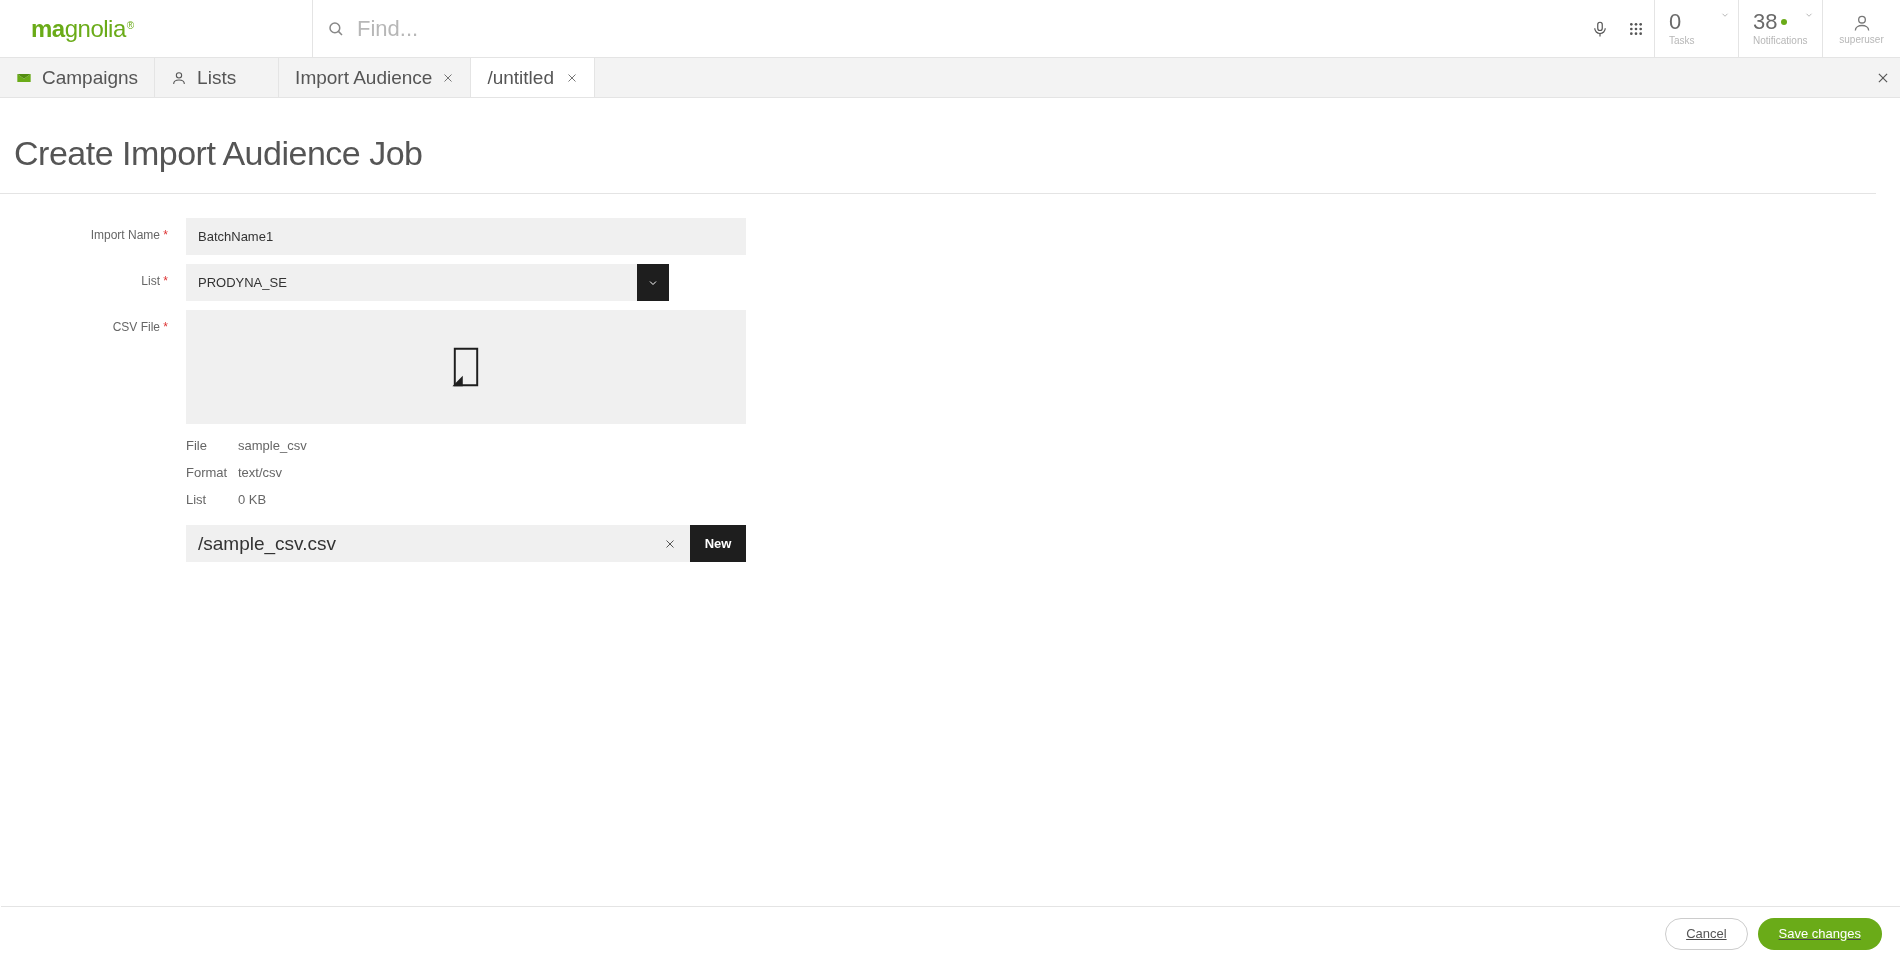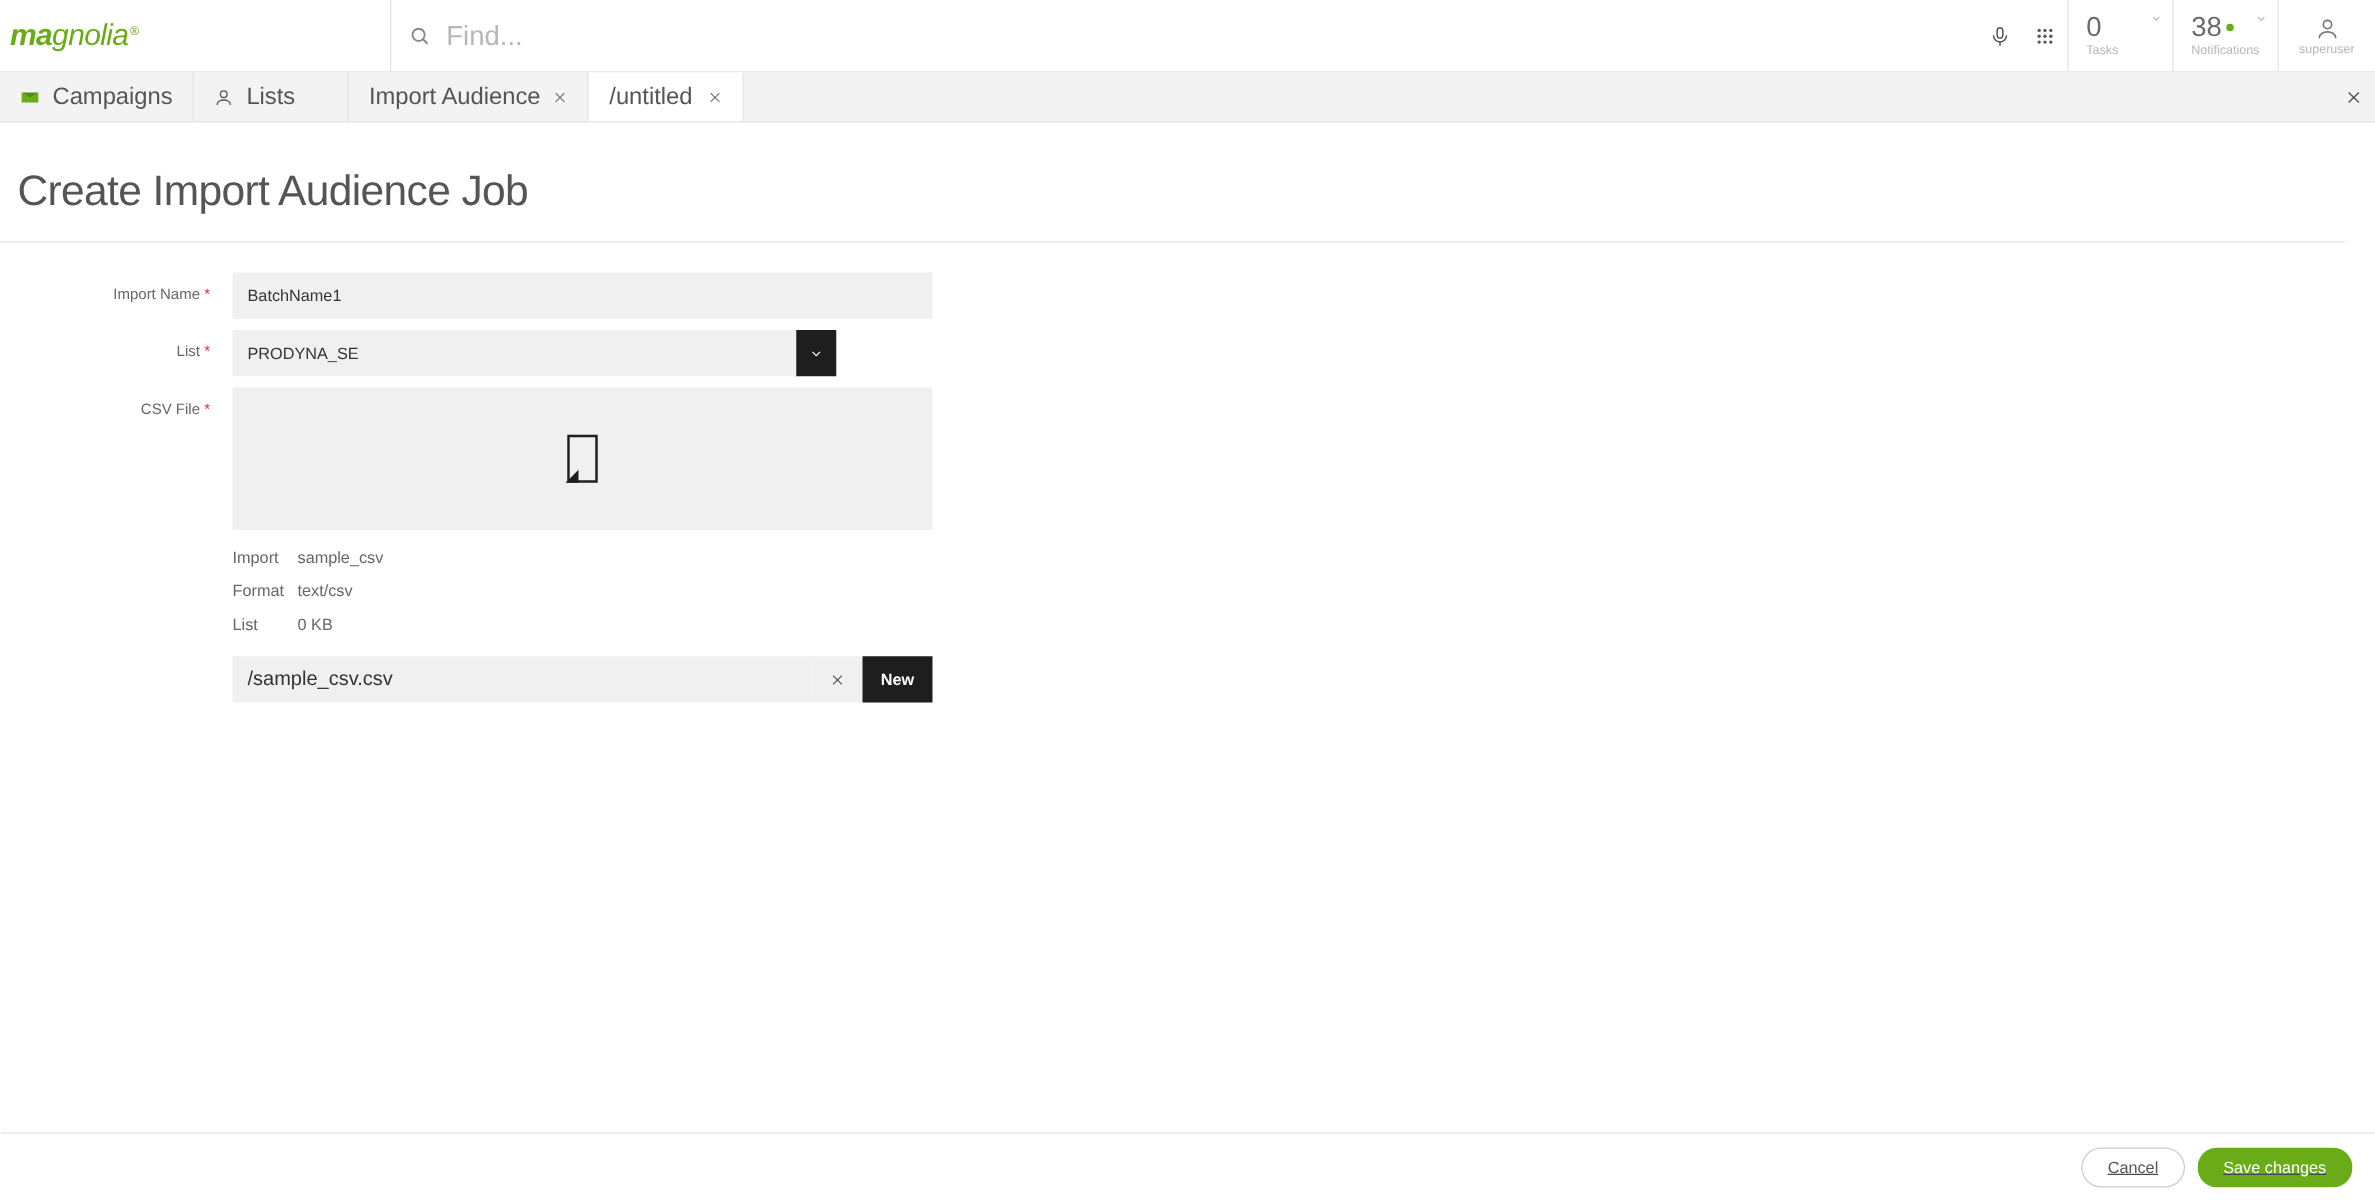--- a/index.html
+++ b/index.html
@@ -12,21 +12,21 @@
     --bg-tab:#f3f3f3;
     --bg-tab-active:#ffffff;
     --border:#e4e4e4;
     --dark:#1e1e1e;
   }
   html,body{margin:0;padding:0;height:100%;font-family:-apple-system,BlinkMacSystemFont,"Segoe UI",Helvetica,Arial,sans-serif;color:var(--grey-text);background:#fff;font-size:13px;}
   *{box-sizing:border-box;}
 
   
   .topbar{display:flex;height:58px;border-bottom:1px solid var(--border);}
-  .logo-cell{width:312px;display:flex;align-items:center;padding-left:8px;font-style:italic;}
+  .logo-cell{width:312px;display:flex;align-items:center;padding-left:31px;}
   .logo{font-size:24px;font-weight:400;color:var(--green);letter-spacing:-0.5px;display:flex;align-items:center;}
   .logo b{font-weight:700;}
   .logo sup{font-size:10px;margin-left:1px;margin-top:-6px;}
   .search-cell{flex:1;display:flex;align-items:center;border-left:1px solid var(--border);padding-left:14px;gap:10px;justify-content:space-between;}
   .search-cell svg{flex:none;}
   .search-input{border:none;outline:none;font-size:22px;color:var(--light);width:100%;font-weight:300;}
   .search-input::placeholder{color:var(--light);}
   .right-icons{display:flex;align-items:stretch;}
   .ri-btn{display:flex;align-items:center;justify-content:center;width:36px;border-left:none;}
   .stat-box{display:flex;align-items:flex-start;flex-direction:column;justify-content:center;padding:0 14px;border-left:1px solid var(--border);position:relative;min-width:84px;}
@@ -54,21 +54,21 @@
   .fld{flex:1;}
   input.text{width:560px;height:37px;border:none;background:var(--bg-field);padding:0 12px;font-size:13px;color:#333;outline:none;}
   .select{display:flex;width:483px;height:37px;}
   .select input{flex:1;border:none;background:var(--bg-field);padding:0 12px;font-size:13px;color:#333;outline:none;}
   .select-btn{width:32px;background:#1e1e1e;display:flex;align-items:center;justify-content:center;cursor:pointer;}
   .dropzone{width:560px;height:114px;background:var(--bg-field);display:flex;align-items:center;justify-content:center;}
   .meta{padding:14px 0 0 0;}
   .mrow{display:flex;font-size:13px;color:#666;margin-bottom:12px;}
   .mrow .ml{width:52px;}
   .pathrow{display:flex;width:560px;height:37px;margin-top:18px;}
-  .pathrow input{flex:1;border:none;background:var(--bg-field);padding:0 12px;font-size:16px;color:#333;outline:none;}
+  .pathrow input{flex:1;border:none;background:var(--bg-field);padding:0 12px;font-size:19px;color:#333;outline:none;}
   .path-clear{width:40px;background:var(--bg-field);display:flex;align-items:center;justify-content:center;cursor:pointer;}
   .path-new{width:56px;background:#1e1e1e;color:#fff;display:flex;align-items:center;justify-content:center;font-size:13px;cursor:pointer;font-weight:600;}
 
   
   .footer{position:absolute;bottom:0;left:1px;right:0;height:54px;border-top:1px solid var(--border);display:flex;align-items:center;justify-content:flex-end;gap:10px;padding:0 18px;background:#fff;text-decoration:underline;}
   .btn{height:32px;border-radius:16px;padding:0 20px;font-size:13px;display:flex;align-items:center;cursor:pointer;border:1px solid transparent;}
   .btn.secondary{background:#fff;color:#555;border-color:#ccc;}
   .btn.primary{background:var(--green);color:#fff;}
 
   
@@ -235,21 +235,21 @@
           <span>
             <svg width="34" height="42" viewBox="0 0 24 30" fill="none" stroke="#1e1e1e" stroke-width="1.4">
                 <path d="M4 2h16v26H4z"></path>
                 <path d="M4 28l5-5v5z" fill="#1e1e1e"></path>
               </svg>
           </span>
         </div>
 
         <div class="meta">
           <div class="mrow">
-            <span class="ml">Import</span>
+            <span class="ml">File</span>
             <span>sample_csv</span>
           </div>
           <div class="mrow">
             <span class="ml">Format</span>
             <span>text/csv</span>
           </div>
           <div class="mrow">
             <span class="ml">List</span>
             <span>0 KB</span>
           </div>

